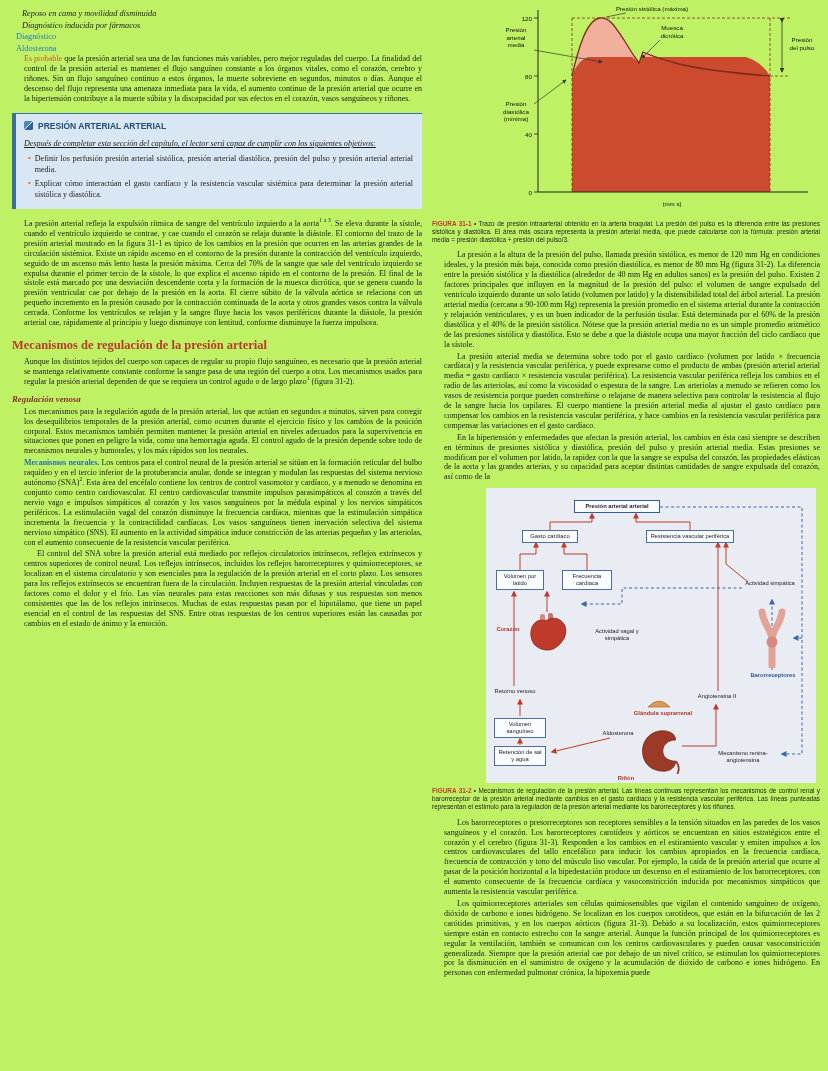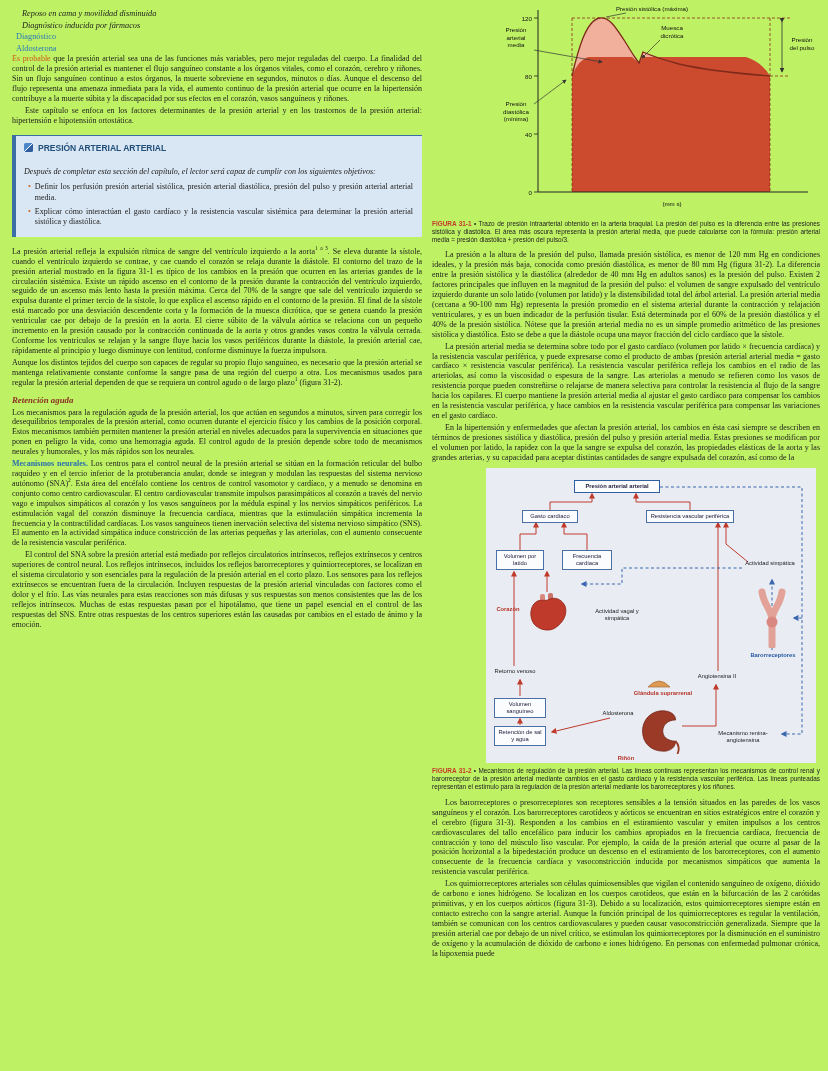--- a/index.html
+++ b/index.html
@@ -1,39 +1,39 @@
 <!DOCTYPE html>
 <html><head>
 <meta charset="utf-8">
 <style>
   html,body{margin:0;padding:0;background:#fff;}
   .page{position:relative;width:828px;height:1071px;background:#bef264;overflow:hidden;
         font-family:"Liberation Serif",serif;color:#1c1c1c;}
   .col-left{position:absolute;left:12px;top:8px;width:410px;}
   .col-right{position:absolute;left:432px;top:2px;width:388px;}
-  p.body{font-size:8px;line-height:1.24;text-align:justify;margin:0 0 2px 0;}
+  p.body{font-size:8px;line-height:1.24;text-align:justify;margin:0 0 2px 12px;}
   .indent{text-indent:13px;}
   .gap-top{margin-top:30px;}
   .mt6{margin-top:6px;}
   .toc{padding-left:10px;font-size:8.3px;line-height:1.4;}
   .toc .it{font-style:italic;}
   .toc .link{color:#2a7ab9;padding-left:0;margin-left:-6px;cursor:pointer;}
   .sg-i{}
   .sg-sup{vertical-align:super;font-size:5.5px;line-height:0;}
   .sg-or{color:#d05a1e;}
   .sg-bb{color:#2a6fae;font-weight:bold;}
   .h-main{color:#b93b2b;font-size:12.5px;font-weight:bold;margin:10px 0 4px 0;}
   .h-sub{color:#8a2f23;font-size:8.8px;font-weight:bold;font-style:italic;margin:7px 0 3px 0;}
   .obj-box{background:#d9e6f3;border-left:4px solid #3a6ea5;border-top:1.5px solid #3a6ea5;
            padding:7px 9px 9px 8px;margin:9px 0 10px 0;}
   .obj-title{display:flex;align-items:center;gap:5px;color:#1f4e79;font-weight:bold;
              font-size:8.5px;margin-bottom:5px;font-family:"Liberation Sans",sans-serif;}
   .obj-icon{width:9px;height:9px;border-radius:1.5px;flex:0 0 auto;
             background:linear-gradient(135deg,#4a86c8 0 45%,#ffffff 45% 55%,#2f5f9e 55%);}
-  .obj-intro{font-style:italic;font-size:8.1px;line-height:1.3;margin:14px 0 5px 0;text-align:justify;}
+  .obj-intro{font-style:italic;font-size:8.1px;line-height:1.3;margin:8px 0 5px 0;text-align:justify;text-decoration:underline;}
   .obj-bullet{display:flex;gap:4px;font-size:8px;line-height:1.3;margin:4px 0 0 4px;text-align:justify;}
   .obj-bullet .dot{color:#d4641c;flex:0 0 auto;}
   .caption{font-size:6.4px;line-height:1.22;text-align:justify;color:#222;margin:4px 0 7px 0;
            font-family:"Liberation Sans",sans-serif;}
   .cap-label{color:#c43b2a;font-weight:bold;}
   .fig1{margin:0 0 0 62px;width:322px;}
   .fig1 svg{display:block;}
   .chart text{font-family:"Liberation Sans",sans-serif;font-size:6.2px;fill:#111;}
   .fig2{position:relative;width:330px;height:295px;margin:6px 0 2px 54px;background:#e9edf3;}
   .f2-arrows{position:absolute;left:0;top:0;}
@@ -54,43 +54,43 @@
   <div class="col-left">
 
     <div class="toc">
       <div class="it">Reposo en cama y movilidad disminuida</div>
       <div class="it">Diagnóstico inducida por fármacos</div>
       <div class="link">Diagnóstico</div>
       <div class="link">Aldosterona</div>
     </div>
 
     <p class="body gap-top"><span class="sg-or">Es probable</span><span> que la presión arterial sea una de las funciones más variables, pero mejor reguladas del cuerpo. La finalidad del control de la presión arterial es mantener el flujo sanguíneo constante a los órganos vitales, como el corazón, cerebro y riñones. Sin un flujo sanguíneo continuo a estos órganos, la muerte sobreviene en segundos, minutos o días. Aunque el descenso del flujo representa una amenaza inmediata para la vida, el aumento continuo de la presión arterial que ocurre en la hipertensión contribuye a la muerte súbita y la discapacidad por sus efectos en el corazón, vasos sanguíneos y riñones.</span></p>
-    <p class="body indent">Este capítulo se enfoca en los factores determinantes de la presión arterial y en los trastornos de la presión arterial: hipertensión e hipotensión ortostática.</p>
 
     <div class="obj-box">
       <div class="obj-title">
         <span class="obj-icon"></span>
         <span>PRESIÓN ARTERIAL ARTERIAL</span>
       </div>
       <p class="obj-intro">Después de completar esta sección del capítulo, el lector será capaz de cumplir con los siguientes objetivos:</p>
       <div class="obj-bullet">
         <span class="dot">•</span>
         <span><span>Definir los perfusión </span><span class="sg-i">presión arterial sistólica, presión arterial diastólica, presión del pulso</span><span> y </span><span class="sg-i">presión arterial arterial media</span><span>.</span></span>
       </div>
       <div class="obj-bullet">
         <span class="dot">•</span>
         <span><span>Explicar cómo interactúan el gasto cardíaco y la resistencia vascular sistémica para determinar la presión arterial sistólica y diastólica.</span></span>
       </div>
     </div>
 
     <p class="body"><span>La presión arterial refleja la expulsión rítmica de sangre del ventrículo izquierdo a la aorta</span><span class="sg-sup">1 a 3</span><span>. Se eleva durante la sístole, cuando el ventrículo izquierdo se contrae, y cae cuando el corazón se relaja durante la diástole. El contorno del trazo de la presión arterial mostrado en la figura 31-1 es típico de los cambios en la presión que ocurren en las arterias grandes de la circulación sistémica. Existe un rápido ascenso en el contorno de la presión durante la contracción del ventrículo izquierdo, seguido de un ascenso más lento hasta la presión máxima. Cerca del 70% de la sangre que sale del ventrículo izquierdo se expulsa durante el primer tercio de la sístole, lo que explica el ascenso rápido en el contorno de la presión. El final de la sístole está marcado por una desviación descendente corta y la formación de la </span><span class="sg-i">muesca dicrótica</span><span>, que se genera cuando la presión ventricular cae por debajo de la presión en la aorta. El cierre súbito de la válvula aórtica se relaciona con un pequeño incremento en la presión causado por la contracción continuada de la aorta y otros grandes vasos contra la válvula cerrada. Conforme los ventrículos se relajan y la sangre fluye hacia los vasos periféricos durante la diástole, la presión arterial cae, rápidamente al principio y luego disminuye con lentitud, conforme disminuye la fuerza impulsora.</span></p>
 
+    <h2 class="h-main">Mecanismos de regulación de la presión arterial</h2>
     <p class="body"><span>Aunque los distintos tejidos del cuerpo son capaces de regular su propio flujo sanguíneo, es necesario que la presión arterial se mantenga relativamente constante conforme la sangre pasa de una región del cuerpo a otra. Los mecanismos usados para regular la presión arterial dependen de que se requiera un control agudo o de largo plazo</span><span class="sg-sup">1</span><span> (figura 31-2).</span></p>
 
-    <h3 class="h-sub">Retención aguda</h3>
+    <h3 class="h-sub">Regulación venosa</h3>
     <p class="body">Los mecanismos para la regulación aguda de la presión arterial, los que actúan en segundos a minutos, sirven para corregir los desequilibrios temporales de la presión arterial, como ocurren durante el ejercicio físico y los cambios de la posición corporal. Estos mecanismos también permiten mantener la presión arterial en niveles adecuados para la supervivencia en situaciones que ponen en peligro la vida, como una hemorragia aguda. El control agudo de la presión depende sobre todo de mecanismos neurales y humorales, y los más rápidos son los neurales.</p>
     <p class="body mt6"><span class="sg-bb">Mecanismos neurales.</span><span> Los centros para el control neural de la presión arterial se sitúan en la formación reticular del bulbo raquídeo y en el tercio inferior de la protuberancia anular, donde se integran y modulan las respuestas del sistema nervioso autónomo (SNA)</span><span class="sg-sup">2</span><span>. Esta área del encéfalo contiene los centros de control vasomotor y cardíaco, y a menudo se denomina en conjunto como centro cardiovascular. El centro cardiovascular transmite impulsos parasimpáticos al corazón a través del nervio vago e impulsos simpáticos al corazón y los vasos sanguíneos por la médula espinal y los nervios simpáticos periféricos. La estimulación vagal del corazón disminuye la frecuencia cardíaca, mientras que la estimulación simpática incrementa la frecuencia y la contractilidad cardíacas. Los vasos sanguíneos tienen inervación selectiva del sistema nervioso simpático (SNS). El aumento en la actividad simpática induce constricción de las arterias pequeñas y las arteriolas, con el aumento consecuente de la resistencia vascular periférica.</span></p>
     <p class="body indent"><span>El control del SNA sobre la presión arterial está mediado por reflejos circulatorios intrínsecos, reflejos extrínsecos y centros superiores de control neural. Los </span><span class="sg-i">reflejos intrínsecos</span><span>, incluidos los </span><span class="sg-i">reflejos barorreceptores y quimiorreceptores</span><span>, se localizan en el sistema circulatorio y son esenciales para la regulación de la presión arterial en el corto plazo. Los sensores para los </span><span class="sg-i">reflejos extrínsecos</span><span> se encuentran fuera de la circulación. Incluyen respuestas de la presión arterial vinculadas con factores como el dolor y el frío. Las vías neurales para estas reacciones son más difusas y sus respuestas son menos consistentes que las de los reflejos intrínsecos. Muchas de estas respuestas pasan por el hipotálamo, que tiene un papel esencial en el control de las respuestas del SNS. Entre otras respuestas de los centros superiores están las causadas por cambios en el estado de ánimo y la emoción.</span></p>
   </div>
 
   <div class="col-right">
 
     <div class="fig1">
       <svg class="chart" width="322" height="214" viewBox="0 0 322 214">
         <defs>

